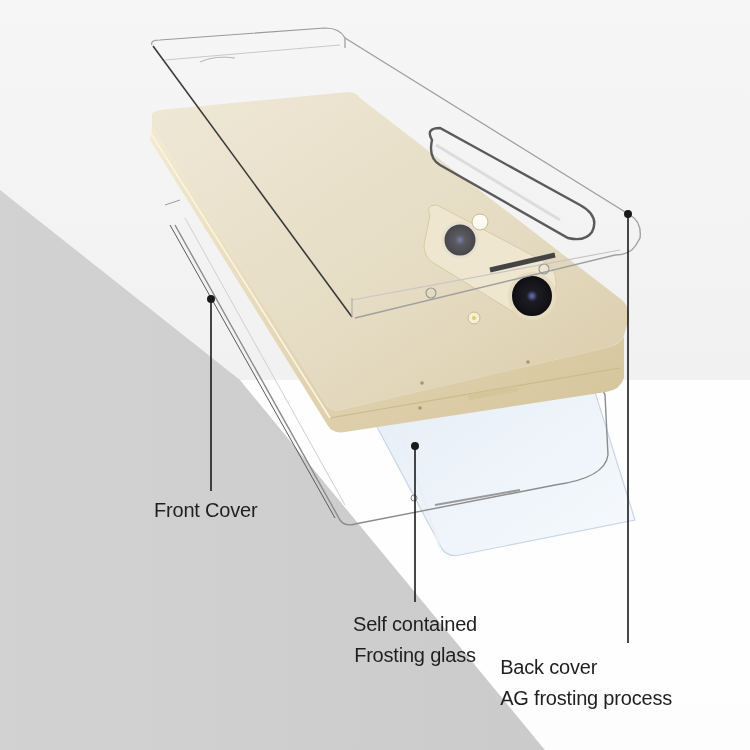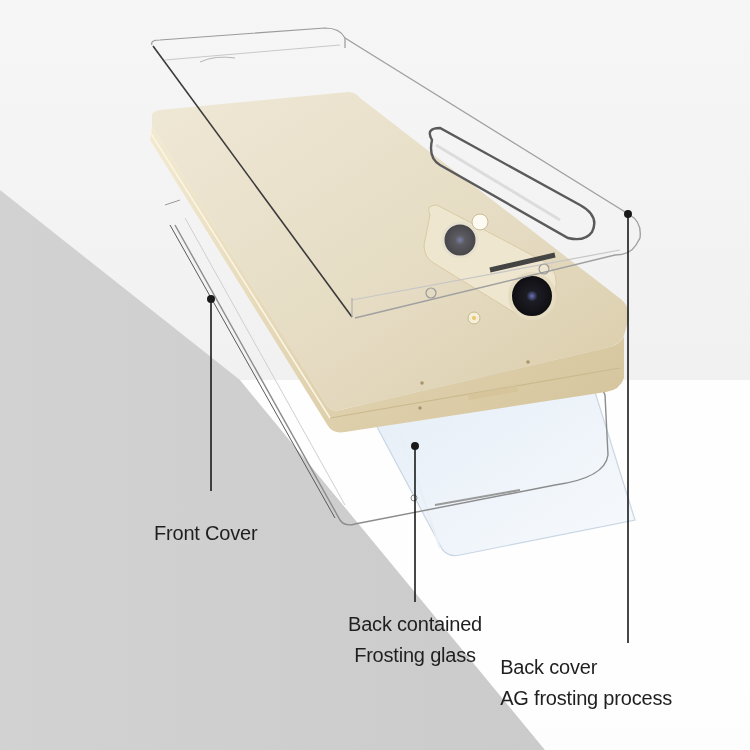--- a/index.html
+++ b/index.html
@@ -1,21 +1,21 @@
 <!DOCTYPE html>
 <html><head>
 <meta charset="utf-8">
 <style>
   html, body { margin: 0; padding: 0; }
   body { width: 750px; height: 750px; overflow: hidden; position: relative; background: #f2f2f2; font-family: "Liberation Sans", "DejaVu Sans", sans-serif; }
   .canvas { position: absolute; left: 0; top: 0; width: 750px; height: 750px; }
   .bg-svg { position: absolute; left: 0; top: 0; }
   .label { position: absolute; color: #1f1f1f; font-size: 20px; line-height: 31px; letter-spacing: -0.2px; white-space: nowrap; }
   .label span { display: block; }
-  .label-left { left: 154px; top: 518px; text-align: left; }
+  .label-left { left: 154px; top: 495px; text-align: left; }
   .label-mid { left: 330px; top: 609px; width: 170px; text-align: center; }
   .label-right { right: 78px; top: 652px; text-align: left; }
 </style>
 </head>
 <body>
 
 <div class="canvas">
   <svg class="bg-svg" width="750" height="750" viewBox="0 0 750 750">
     <defs>
       <linearGradient id="bgGrad" x1="0" y1="0" x2="0" y2="1">
@@ -111,21 +111,21 @@
       <line x1="628" y1="214" x2="628" y2="643"></line>
       <circle cx="628" cy="214" r="3.2" fill="#1a1a1a"></circle>
     </g>
   </svg>
 
   <div class="label label-left">
     <span>Front Cover</span>
   </div>
 
   <div class="label label-mid">
-    <span>Back contained</span>
+    <span>Self contained</span>
     <span>Frosting glass</span>
   </div>
 
   <div class="label label-right">
     <span>Back cover</span>
     <span>AG frosting process</span>
   </div>
 </div>
 
 </body></html>

